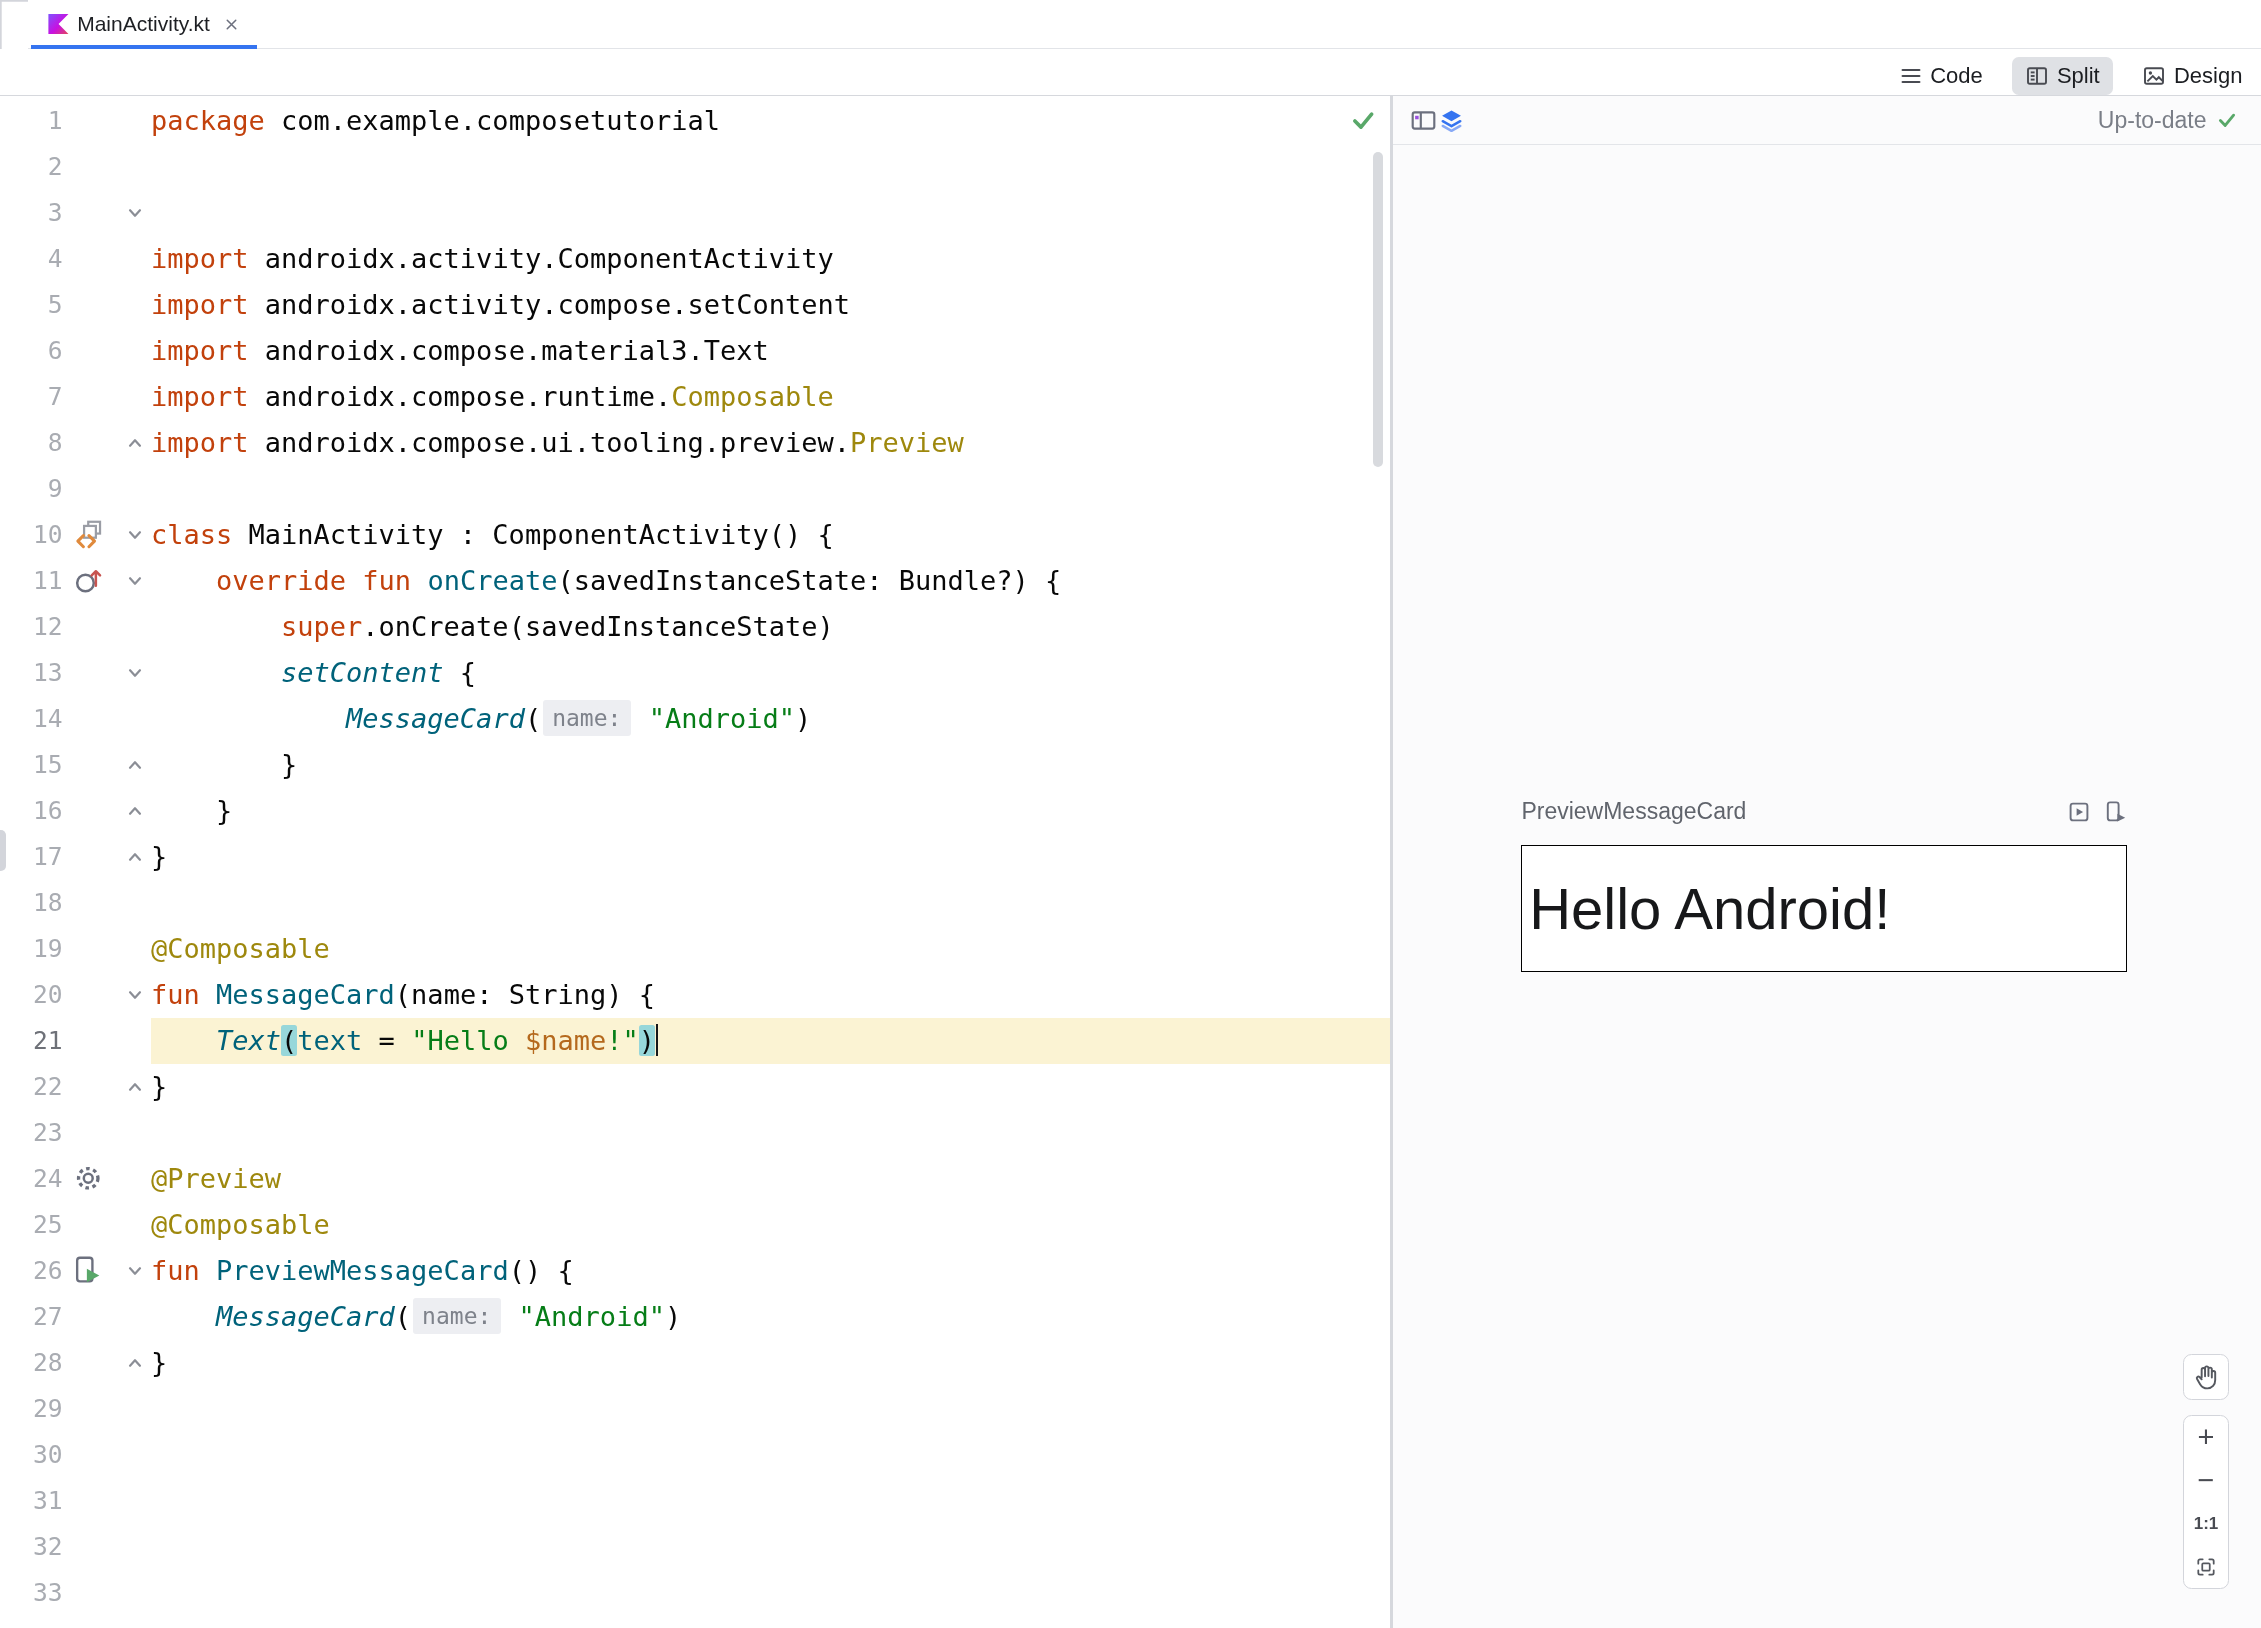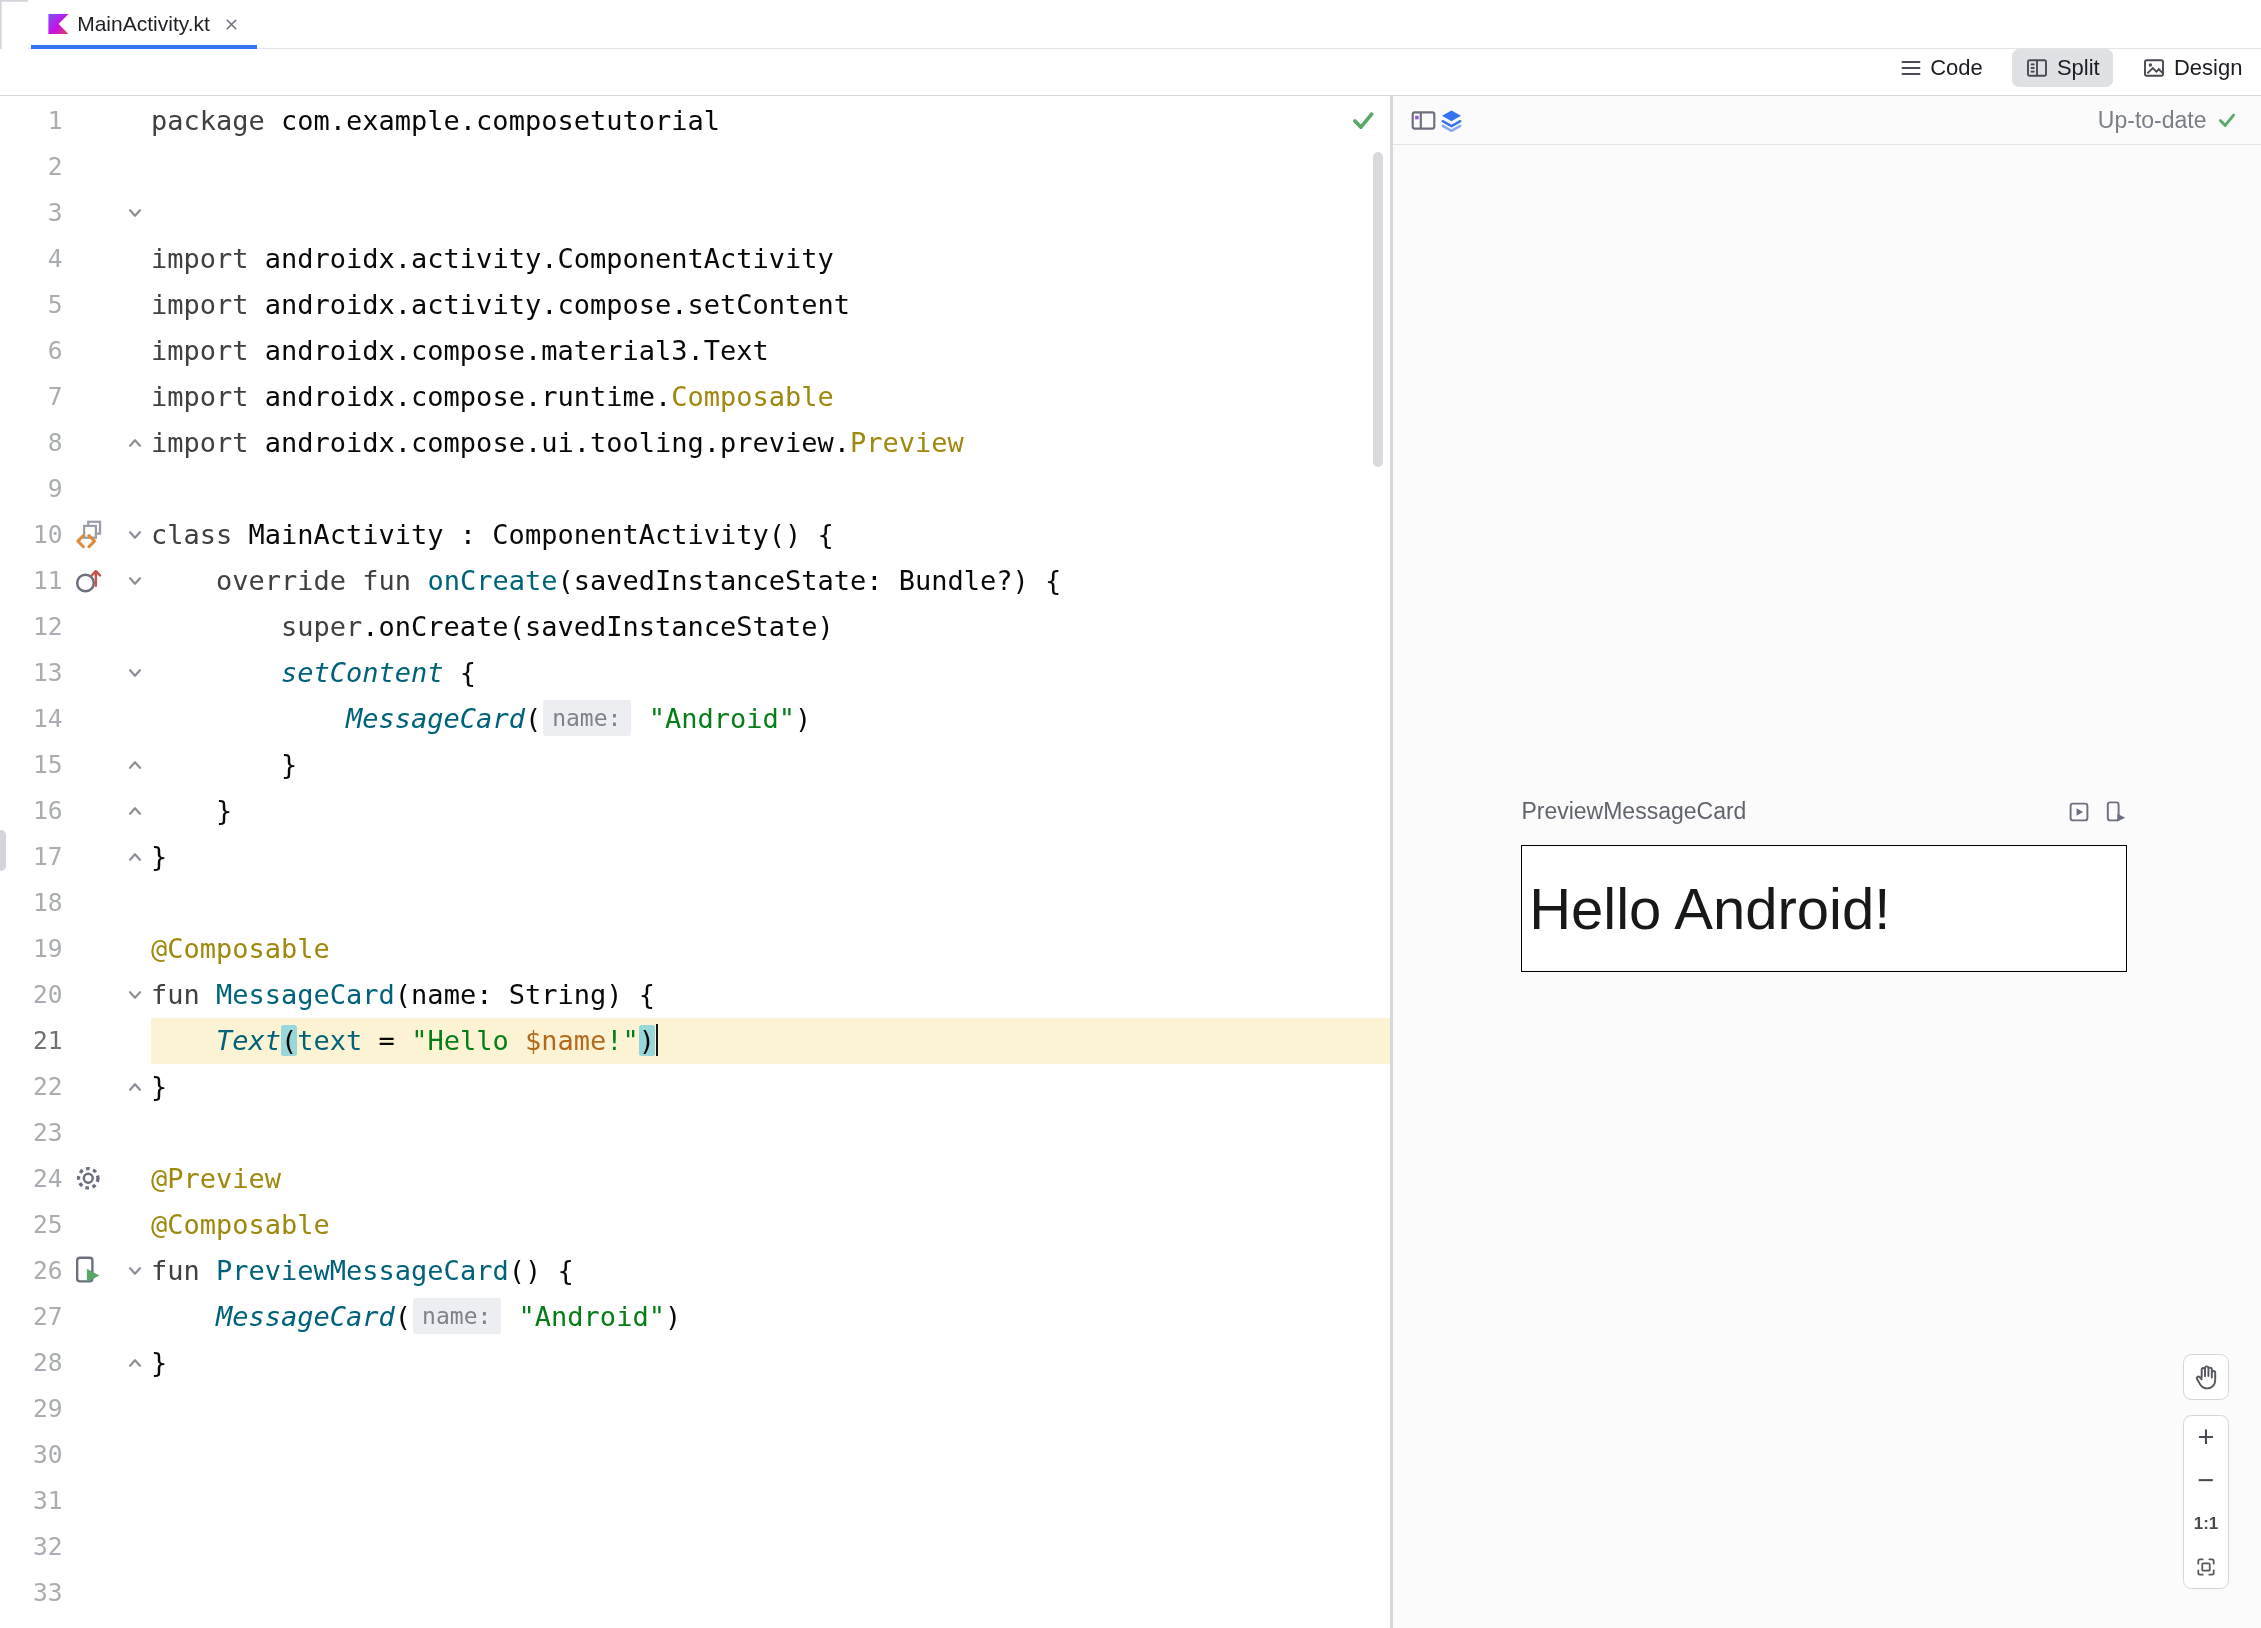--- a/index.html
+++ b/index.html
@@ -9,41 +9,41 @@
   
   .tabbar{height:48px;border-bottom:0.8px solid #E2E4E8;display:flex;align-items:stretch;padding-left:3.4px;background:#fff;position:relative;margin-left:28px;}
   .tab{position:relative;display:flex;align-items:center;padding:0 17px;gap:8.5px;background:#fff;}
   .tab-label{font-size:21px;color:#1D1F23;}
   .kt-icon{width:20.3px;height:20.3px;background:linear-gradient(135deg,#7F52FF 0%,#C711E1 55%,#E44857 100%);
            clip-path:polygon(0 0,100% 0,50% 50%,100% 100%,0 100%);}
   .tab-underline{position:absolute;left:0;right:0;bottom:-0.8px;height:4.2px;background:#3574F0;}
   .tab-close{width:17px;height:17px;margin-left:5.1px;}
 
   
-  .viewbar{height:46px;border-bottom:0.8px solid #D6D8DD;background:#fff;display:flex;justify-content:flex-end;align-items:flex-start;gap:29px;padding-right:18.6px;}
+  .viewbar{height:46px;border-bottom:0.8px solid #D6D8DD;background:#fff;display:flex;justify-content:flex-end;align-items:flex-end;gap:29px;padding-right:18.6px;}
   .mode{display:flex;align-items:center;gap:7.6px;font-size:22px;color:#1B1D21;padding:6px 0;}
   .mode.selected{background:#DFE1E5;border-radius:6.8px;padding:6px 13.6px;}
 
   
   .main{display:flex;height:1534px;}
   .editor{position:relative;width:1390px;background:#fff;overflow:hidden;flex:none;}
   .splitter{width:3.4px;background:#D6D8DD;flex:none;}
   .preview{flex:1;display:flex;flex-direction:column;background:#FBFBFC;min-width:0;}
 
   
   #lines{padding-top:1.7px;}
   .line{display:flex;height:46px;align-items:center;}
   .ln{width:66px;flex:none;text-align:right;padding-right:3.4px;box-sizing:border-box;
       font-family:"DejaVu Sans Mono",monospace;font-size:24.6px;color:#A9ACB2;}
   .line.current .ln{color:#6E7178;}
   .gic{width:53px;flex:none;display:flex;align-items:center;gap:1.7px;padding-left:6.8px;box-sizing:border-box;}
   .fold{width:32px;flex:none;display:flex;align-items:center;justify-content:center;}
   .codepart{flex:1;font-family:"DejaVu Sans Mono",monospace;font-size:27px;line-height:46px;white-space:pre;color:#080808;}
   .line.current .codepart,.line.current .fold{background:#FBF3D3;}
-  .tk-k{color:#404040;}
+  .tk-k{color:#c2410c;}
   .tk-p{color:#080808;}
   .tk-fn{color:#00627A;}
   .tk-c{color:#00627A;font-style:italic;}
   .tk-s{color:#067D17;}
   .tk-a{color:#9E880D;}
   .tk-v{color:#B5691D;}
   .tk-na{color:#00627A;}
   .tk-b{background:#97D7DA;color:#080808;border-radius:2.5px;}
   .tk-h{display:inline-block;background:#EDEEF2;color:#7E828B;border-radius:3px;padding:0.8px 9.3px;font-size:23px;line-height:34px;margin:0 1.7px;vertical-align:1.7px;}
   .caret{display:inline-block;width:2.5px;height:32px;background:#15171A;vertical-align:-6px;margin-left:0.8px;}

